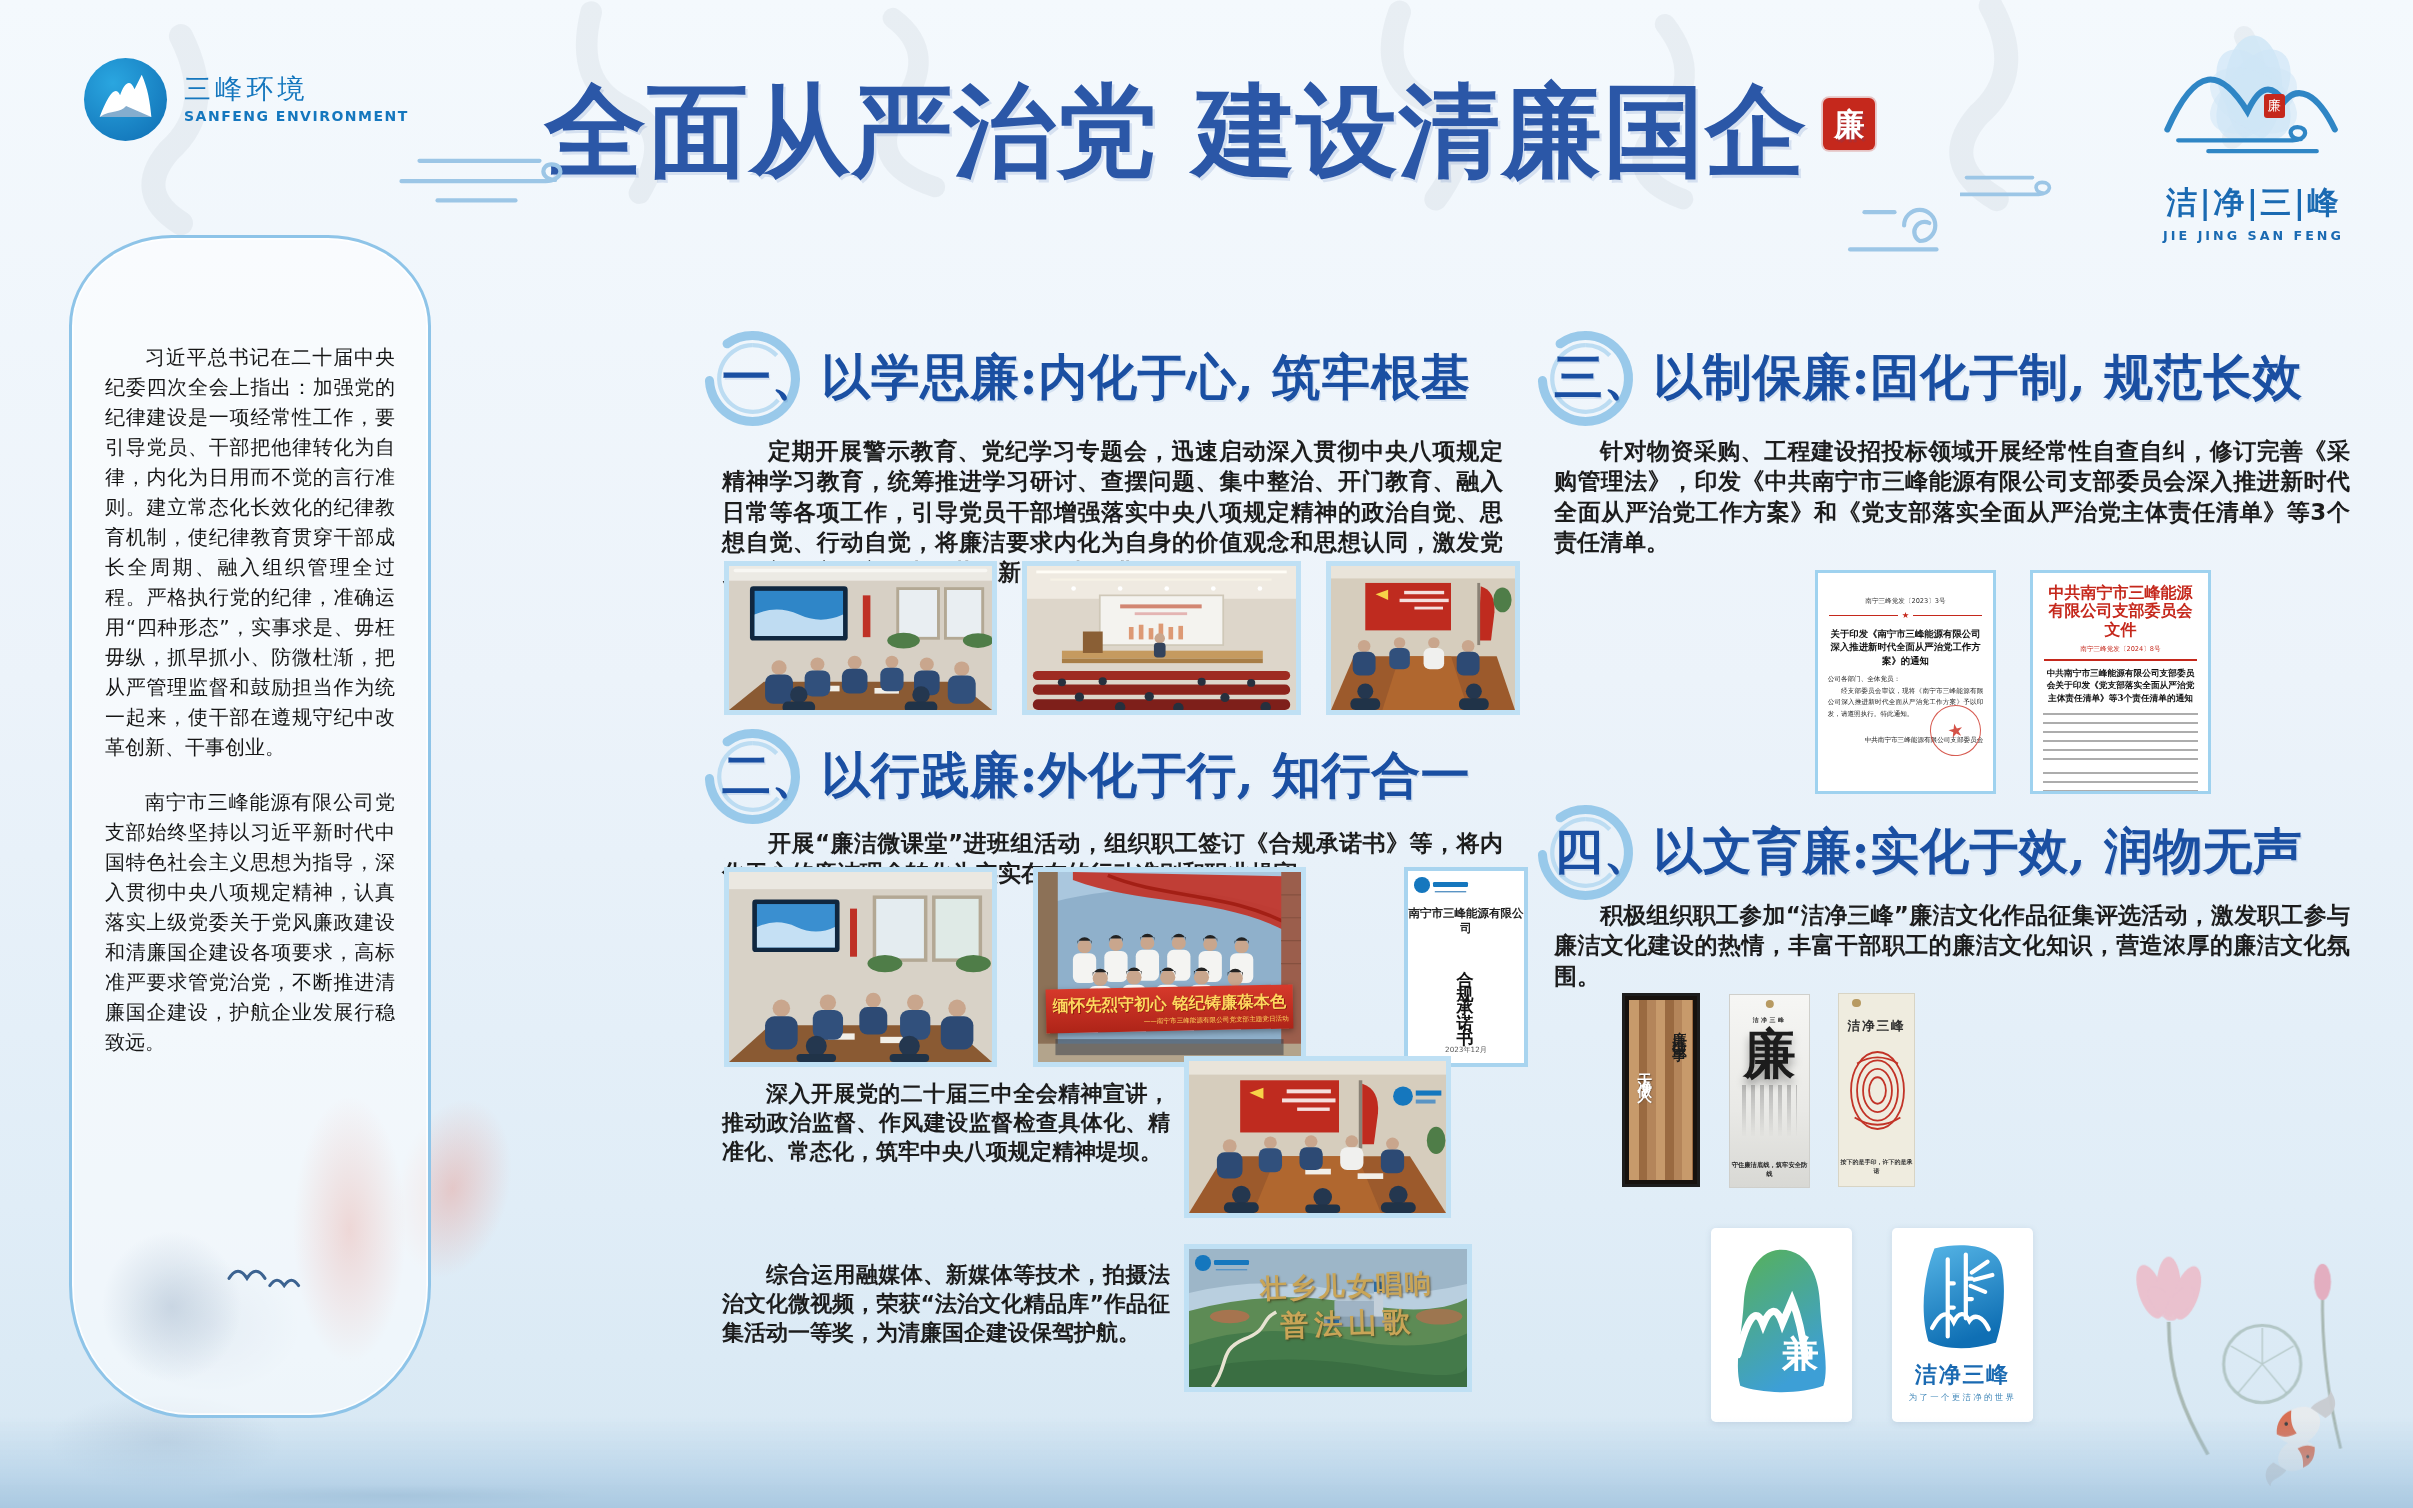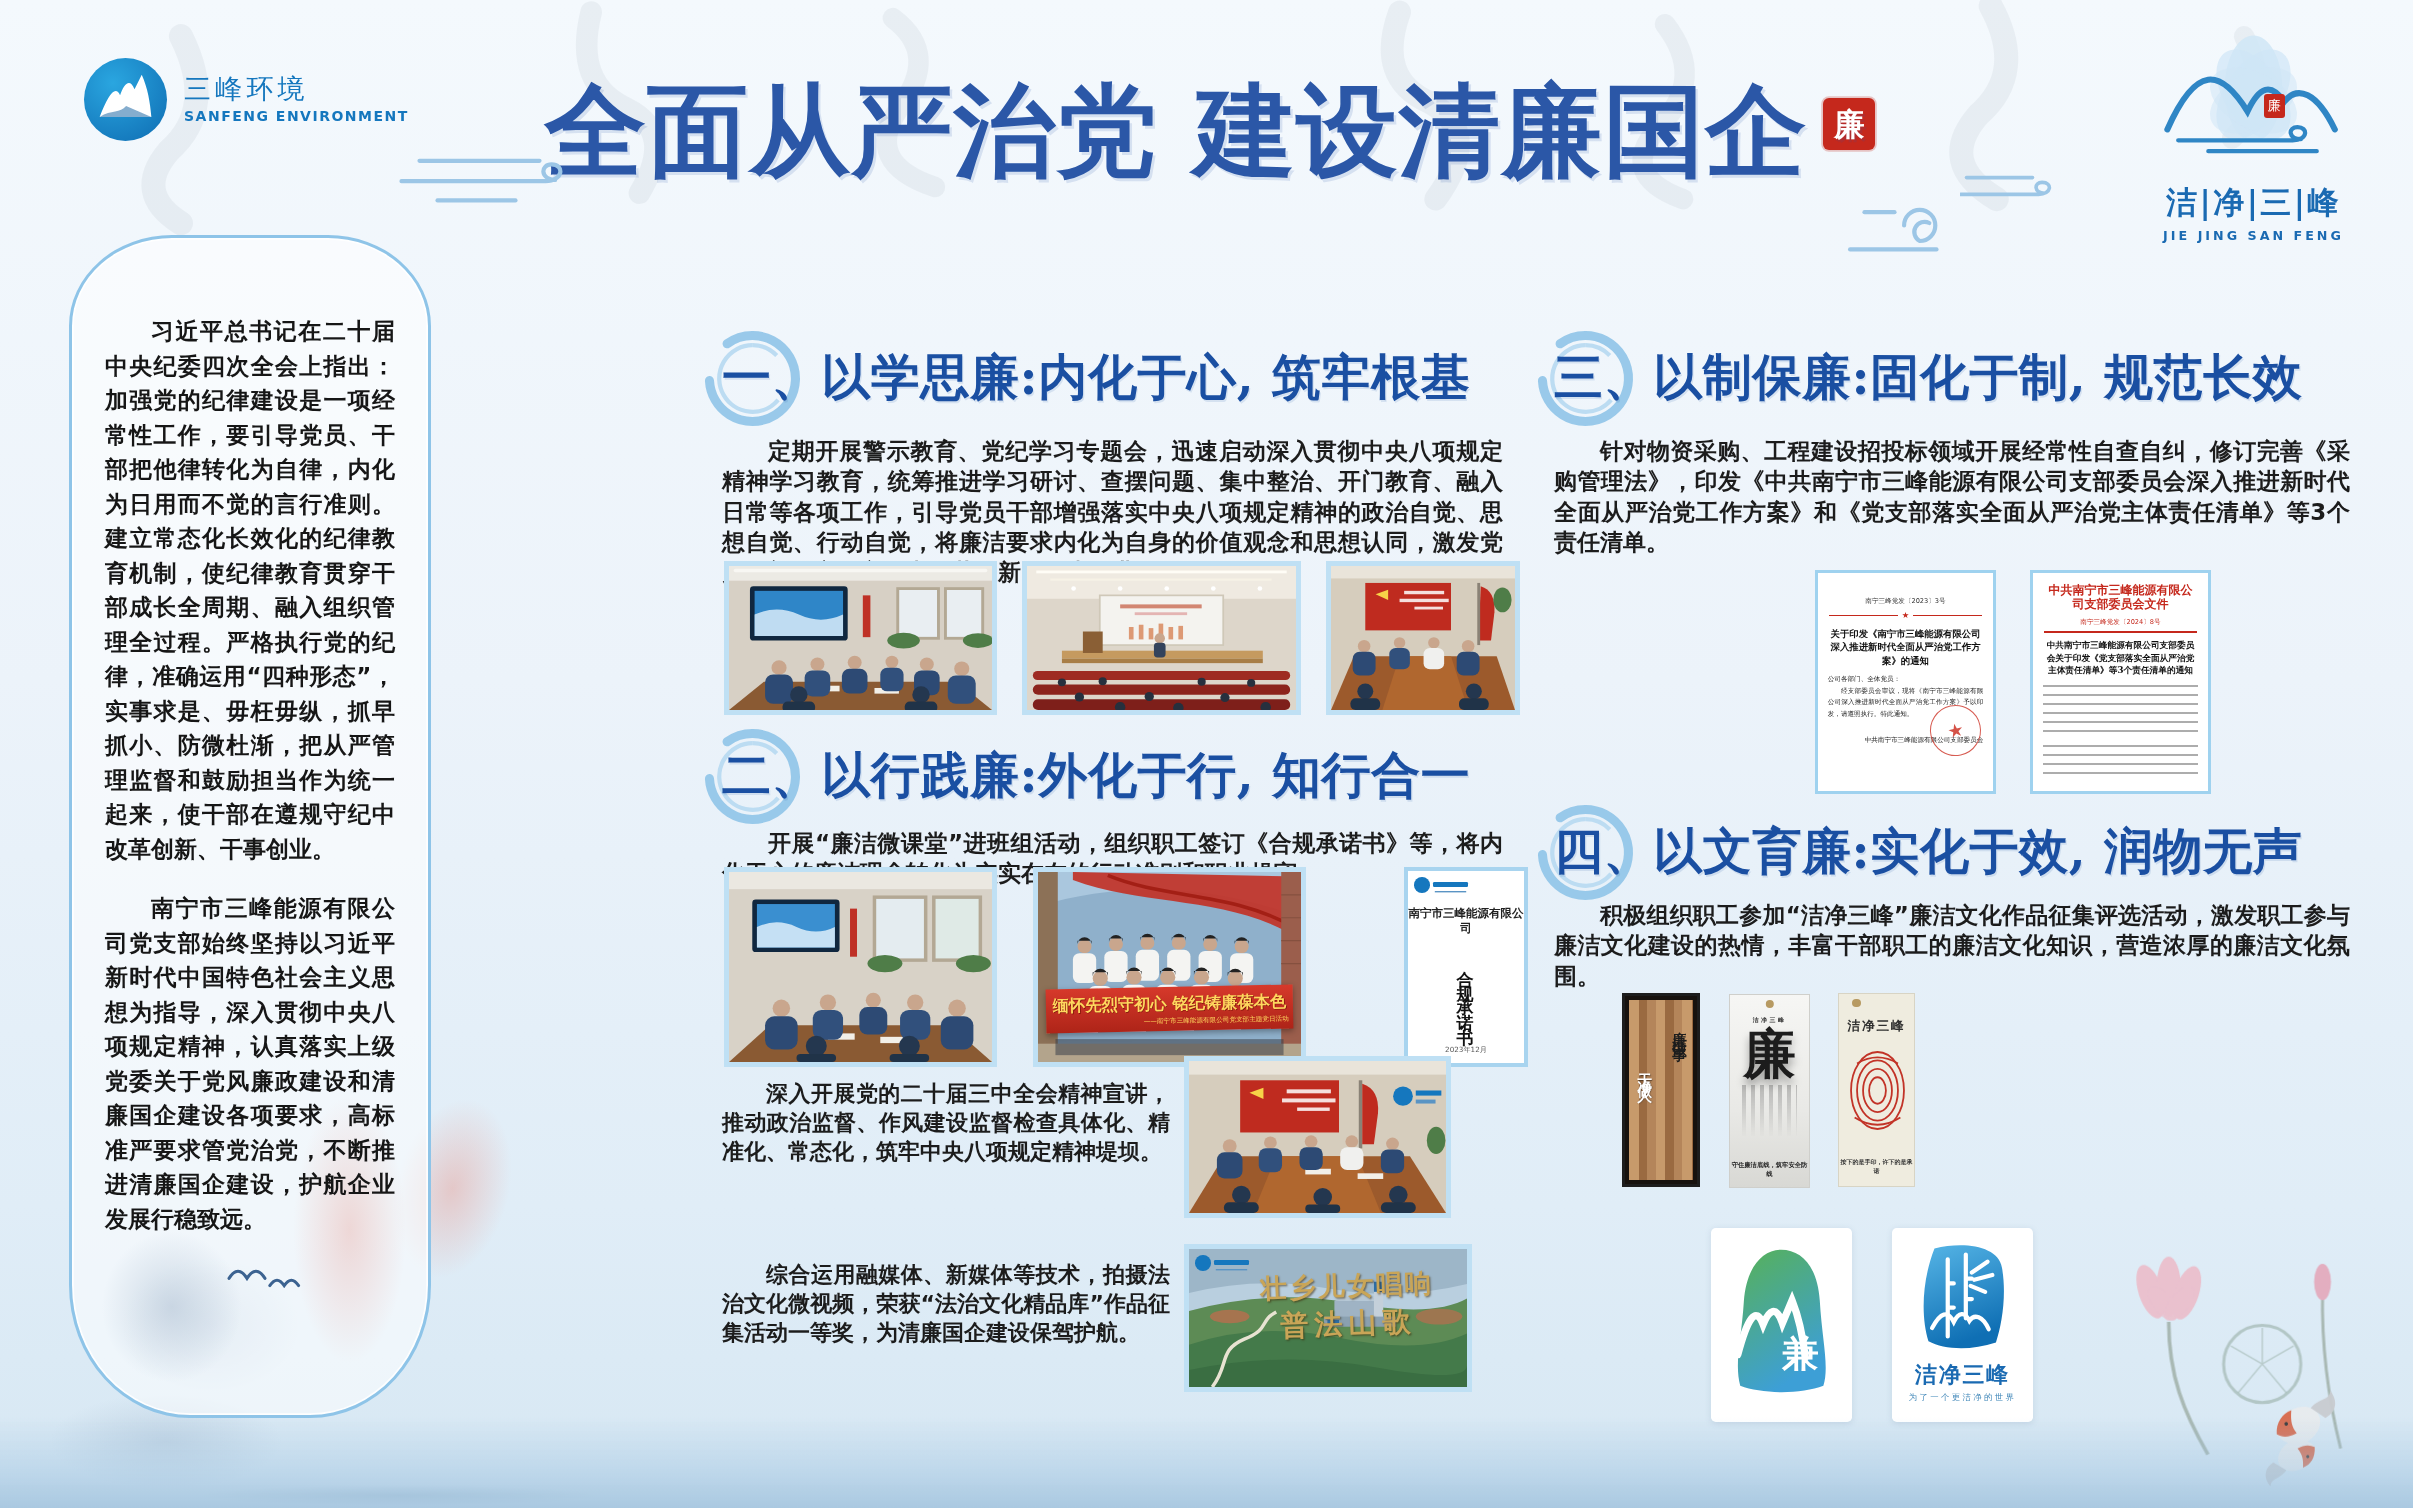--- a/index.html
+++ b/index.html
@@ -38,22 +38,22 @@
   .jj-seal{position:absolute;left:128px;top:72px;width:20.5px;height:24px;background:#c5281c;border-radius:3px;
     color:#fff;font-size:13.3px;line-height:24px;text-align:center;font-family:"DejaVu Serif",serif}
   .jj-cn{margin-top:19px;font-size:31px;font-weight:900;color:#1a6ab2;font-family:"DejaVu Serif","Liberation Serif",serif;letter-spacing:2.4px}
   .jj-en{margin-top:3.6px;font-size:12.7px;font-weight:700;color:#1a6ab2;letter-spacing:3px}
 
   
   .panel{left:69px;top:235px;width:362px;height:1183px;
     background:rgba(255,255,255,.55);
     border:3px solid #8ec4e8;border-radius:103px 103px 121px 121px/91px 91px 133px 133px;
     box-shadow:inset 0 0 0 1.8px rgba(255,255,255,.85);overflow:hidden}
-  .panel-text{position:absolute;left:0;top:0;width:100%;padding:76px 33px 0;
-    font-size:23px;line-height:1.5;color:#161616;font-weight:700;text-align:justify}
+  .panel-text{position:absolute;left:0;top:0;width:100%;padding:104px 33px 0;
+    font-size:20px;line-height:1.5;color:#161616;font-weight:400;text-align:justify}
   .panel-text p{text-indent:2em}
   .panel-text p + p{margin-top:25px}
   .panel-wash{position:absolute;left:0;bottom:0;width:100%;height:386px;
     background:radial-gradient(closest-side at 28% 72%,rgba(146,168,192,.38),transparent 70%),
                radial-gradient(closest-side at 78% 52%,rgba(231,156,146,.35),transparent 72%),
                radial-gradient(closest-side at 55% 100%,rgba(118,145,172,.32),transparent 78%)}
 
   
   .ring{width:103px;height:103px}
   .sec-h{font-family:"DejaVu Serif","Liberation Serif",serif;font-weight:900;color:#1a4fa2;
@@ -532,21 +532,21 @@
   <div class="doc" style="left:1815px;top:570px">
     <div class="dnum" style="margin-top:13.3px;color:#333">南宁三峰党发〔2023〕3号</div>
     <div class="stardiv nd"></div>
     <div class="dtitle">关于印发《南宁市三峰能源有限公司深入推进新时代全面从严治党工作方案》的通知</div>
     <div class="dsal">公司各部门、全体党员：</div>
     <div class="dbody">经支部委员会审议，现将《南宁市三峰能源有限公司深入推进新时代全面从严治党工作方案》予以印发，请遵照执行。特此通知。</div>
     <div class="dsign">中共南宁市三峰能源有限公司支部委员会</div>
     <div class="stamp nd"></div>
   </div>
   <div class="doc" style="left:2030px;top:570px">
-    <div class="dhead" style="font-size:12px">中共南宁市三峰能源有限公司支部委员会文件</div>
+    <div class="dhead" style="font-size:16px">中共南宁市三峰能源有限公司支部委员会文件</div>
     <div class="dnum">南宁三峰党发〔2024〕8号</div>
     <div class="dline nd"></div>
     <div class="dtitle" style="font-size:8.7px">中共南宁市三峰能源有限公司支部委员会关于印发《党支部落实全面从严治党主体责任清单》等3个责任清单的通知</div>
     <div class="tbars nd"></div>
     <div class="tbars short nd"></div>
   </div>
 
   <svg class="abs ring nd" style="left:1534px;top:801px" viewBox="0 0 170 170">
     <path d="M85 14 a71 71 0 1 1 -0.2 0" fill="none" stroke="#8fc4e8" stroke-width="15" stroke-linecap="round" stroke-dasharray="330 70" opacity=".9"></path>
     <path d="M85 30 a55 55 0 1 0 0.2 0" fill="none" stroke="#bcdcf2" stroke-width="7" stroke-dasharray="220 80"></path>

